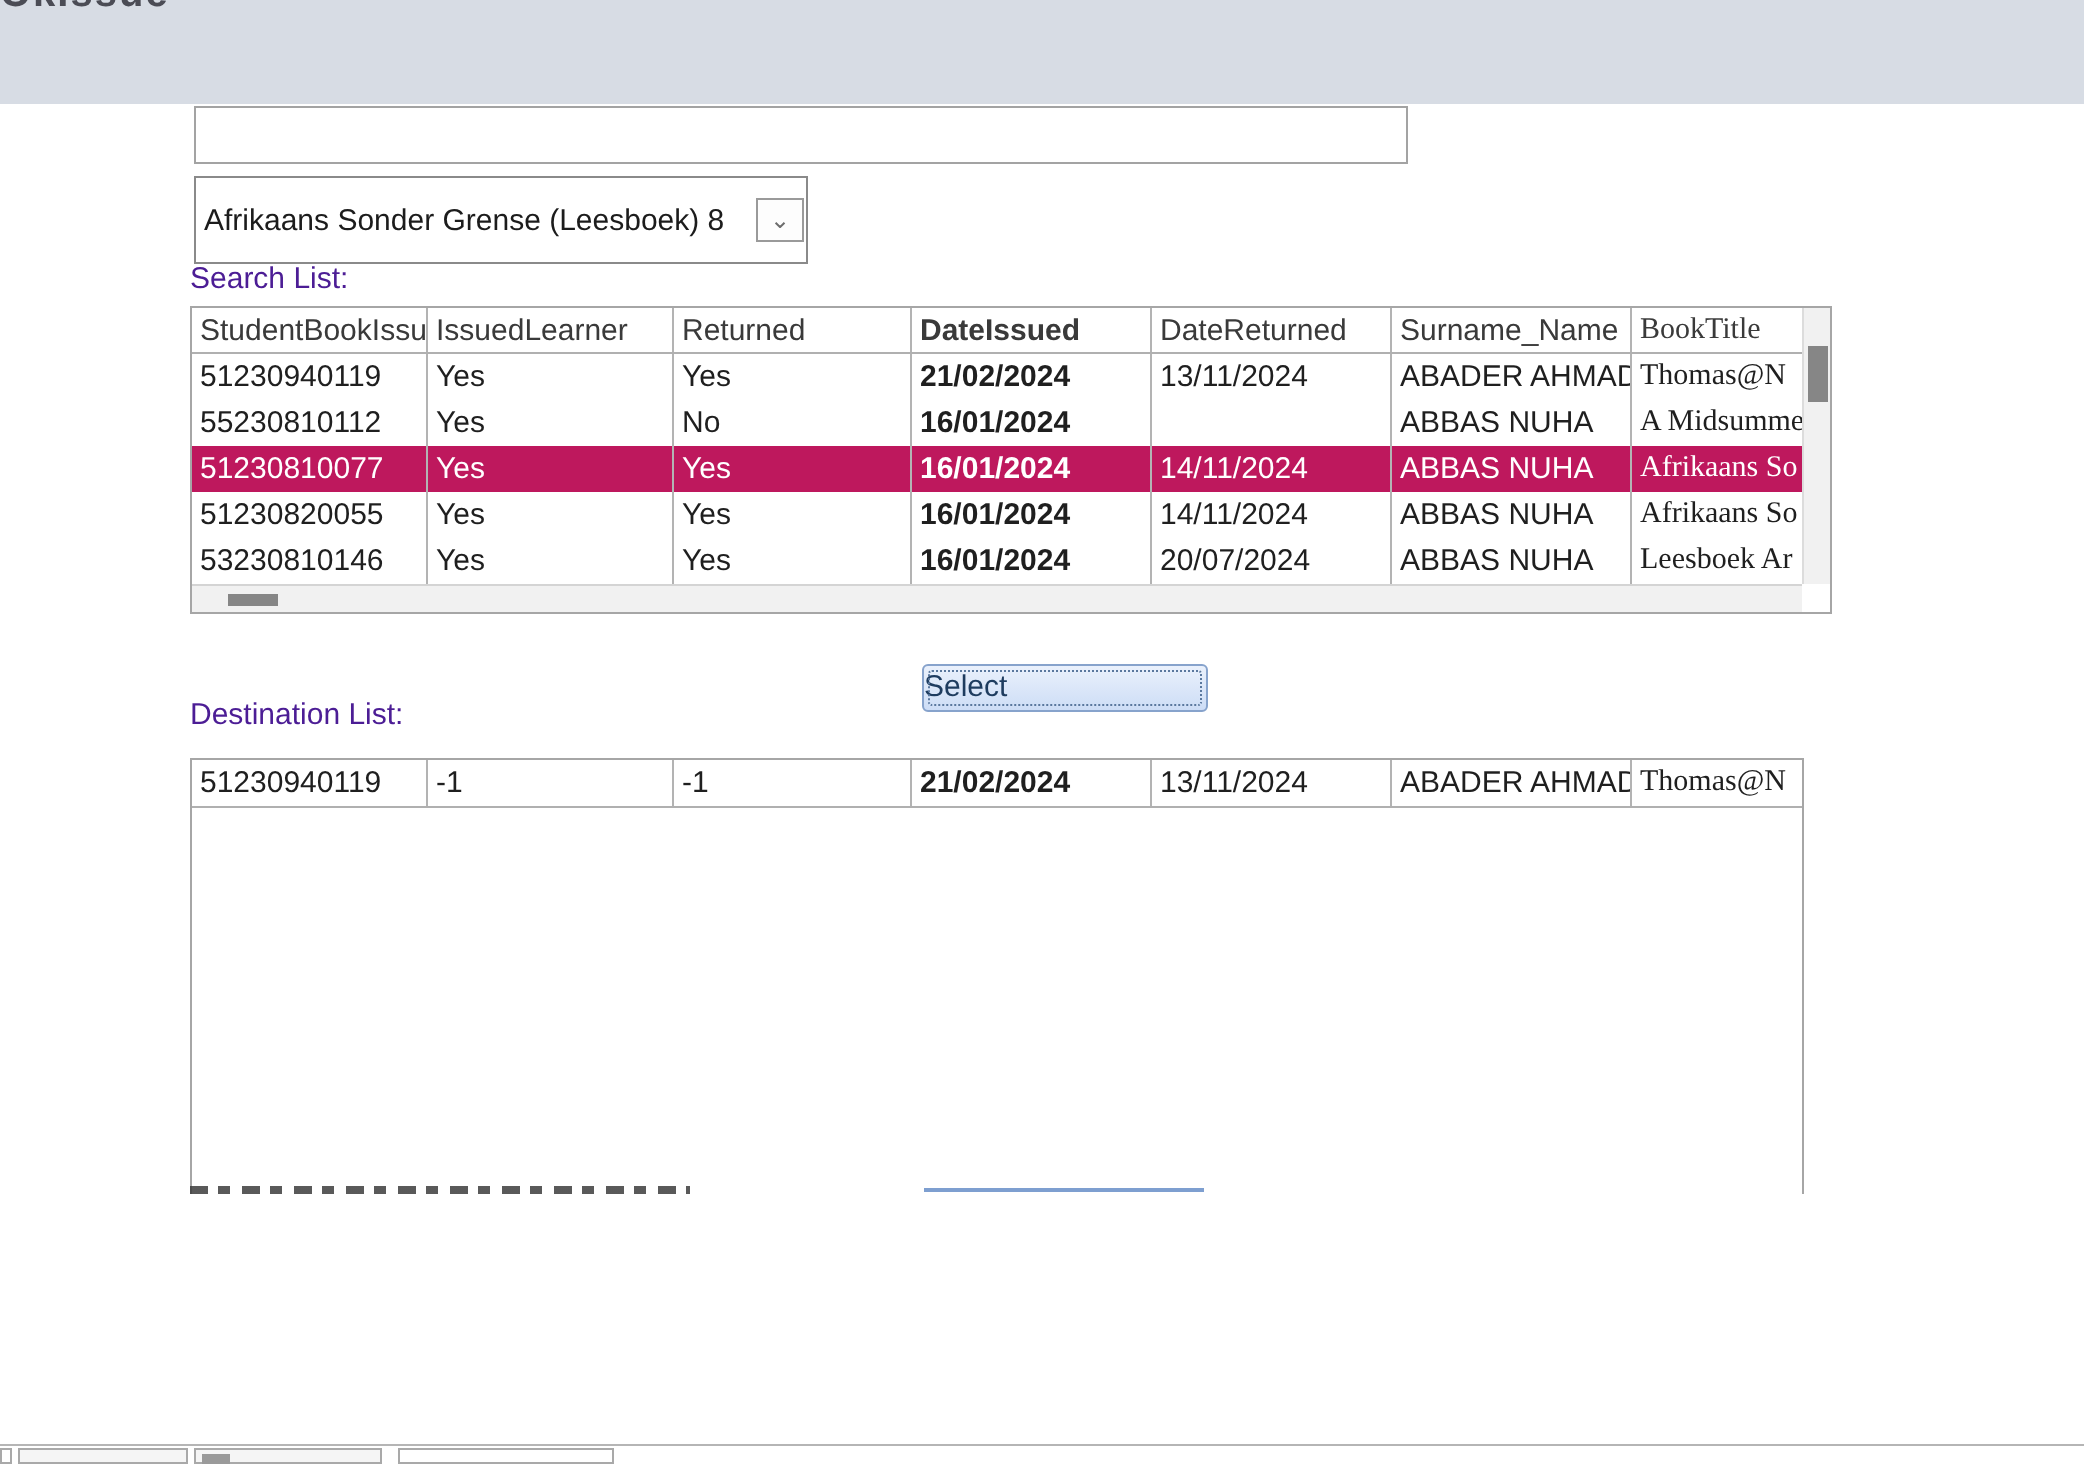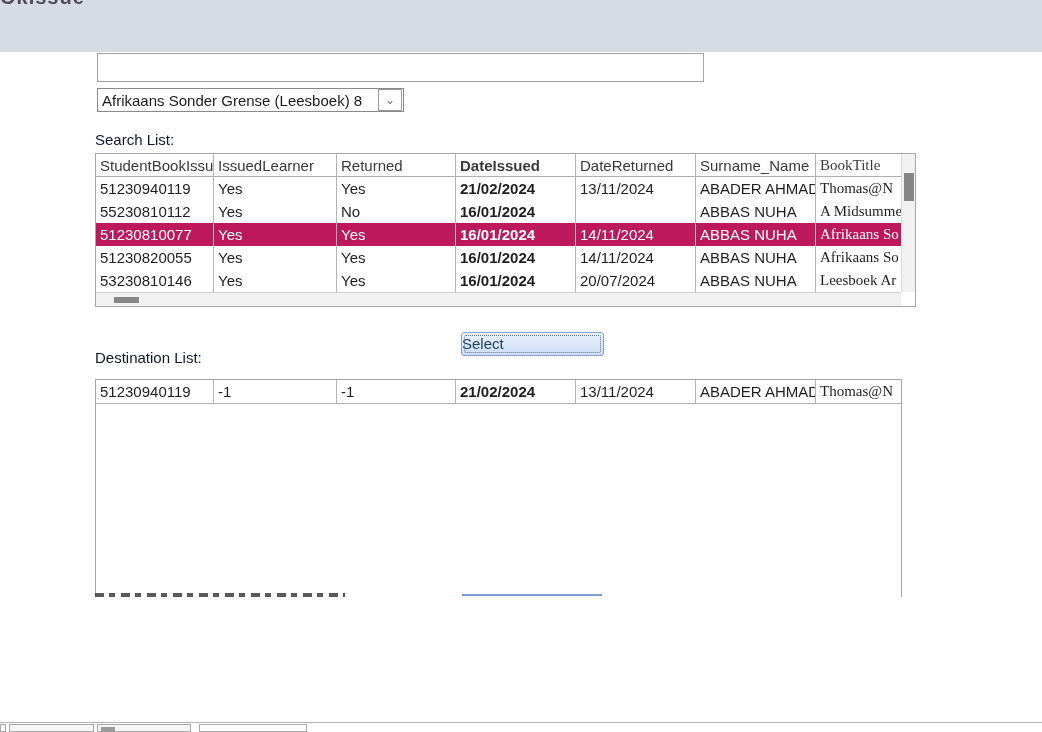--- a/index.html
+++ b/index.html
@@ -19,34 +19,34 @@
     font-size:20px;font-weight:bold;color:#4b4c55;letter-spacing:1px;
   }
 
   
   .search-input{
     left:97px;top:53px;width:607px;height:29px;background:#fff;
     border:1px solid #a3a3a3;box-sizing:border-box;
     font-size:15px;padding:2px 4px;outline:none;color:#1f1f1f;
   }
   .combo{
-    left:97px;top:88px;width:307px;height:24px;background:#fff;
+    left:97px;top:88px;width:307px;height:44px;background:#fff;
     border:1px solid #8a8a8a;box-sizing:border-box;display:flex;align-items:center;
   }
   .combo-text{flex:1;font-size:15px;color:#1c1c1c;padding-left:4px;
     white-space:nowrap;overflow:hidden;}
   .combo-btn{
     width:24px;height:22px;margin-right:1px;background:#fdfdfd;
     border:1px solid #9a9a9a;box-sizing:border-box;
     display:flex;align-items:center;justify-content:center;
     color:#6d6d6d;font-size:12px;
   }
 
   
-  .section-label{font-size:15px;color:#0f172a;}
+  .section-label{font-size:15px;color:#4c1d95;}
 
   
   .listbox{
     left:95px;top:153px;width:821px;height:154px;background:#fff;
     border:1px solid #a6a6a6;box-sizing:border-box;
   }
   .lb-content{position:absolute;left:0;top:0;width:805px;}
   .lb-row{display:flex;height:23px;line-height:23px;font-size:15px;color:#1f1f1f;}
   .lb-row.header{color:#3a3a3a;border-bottom:1px solid #b0b0b0;box-sizing:border-box;}
   .lb-row.selected{background:#be185d;color:#fff;}

